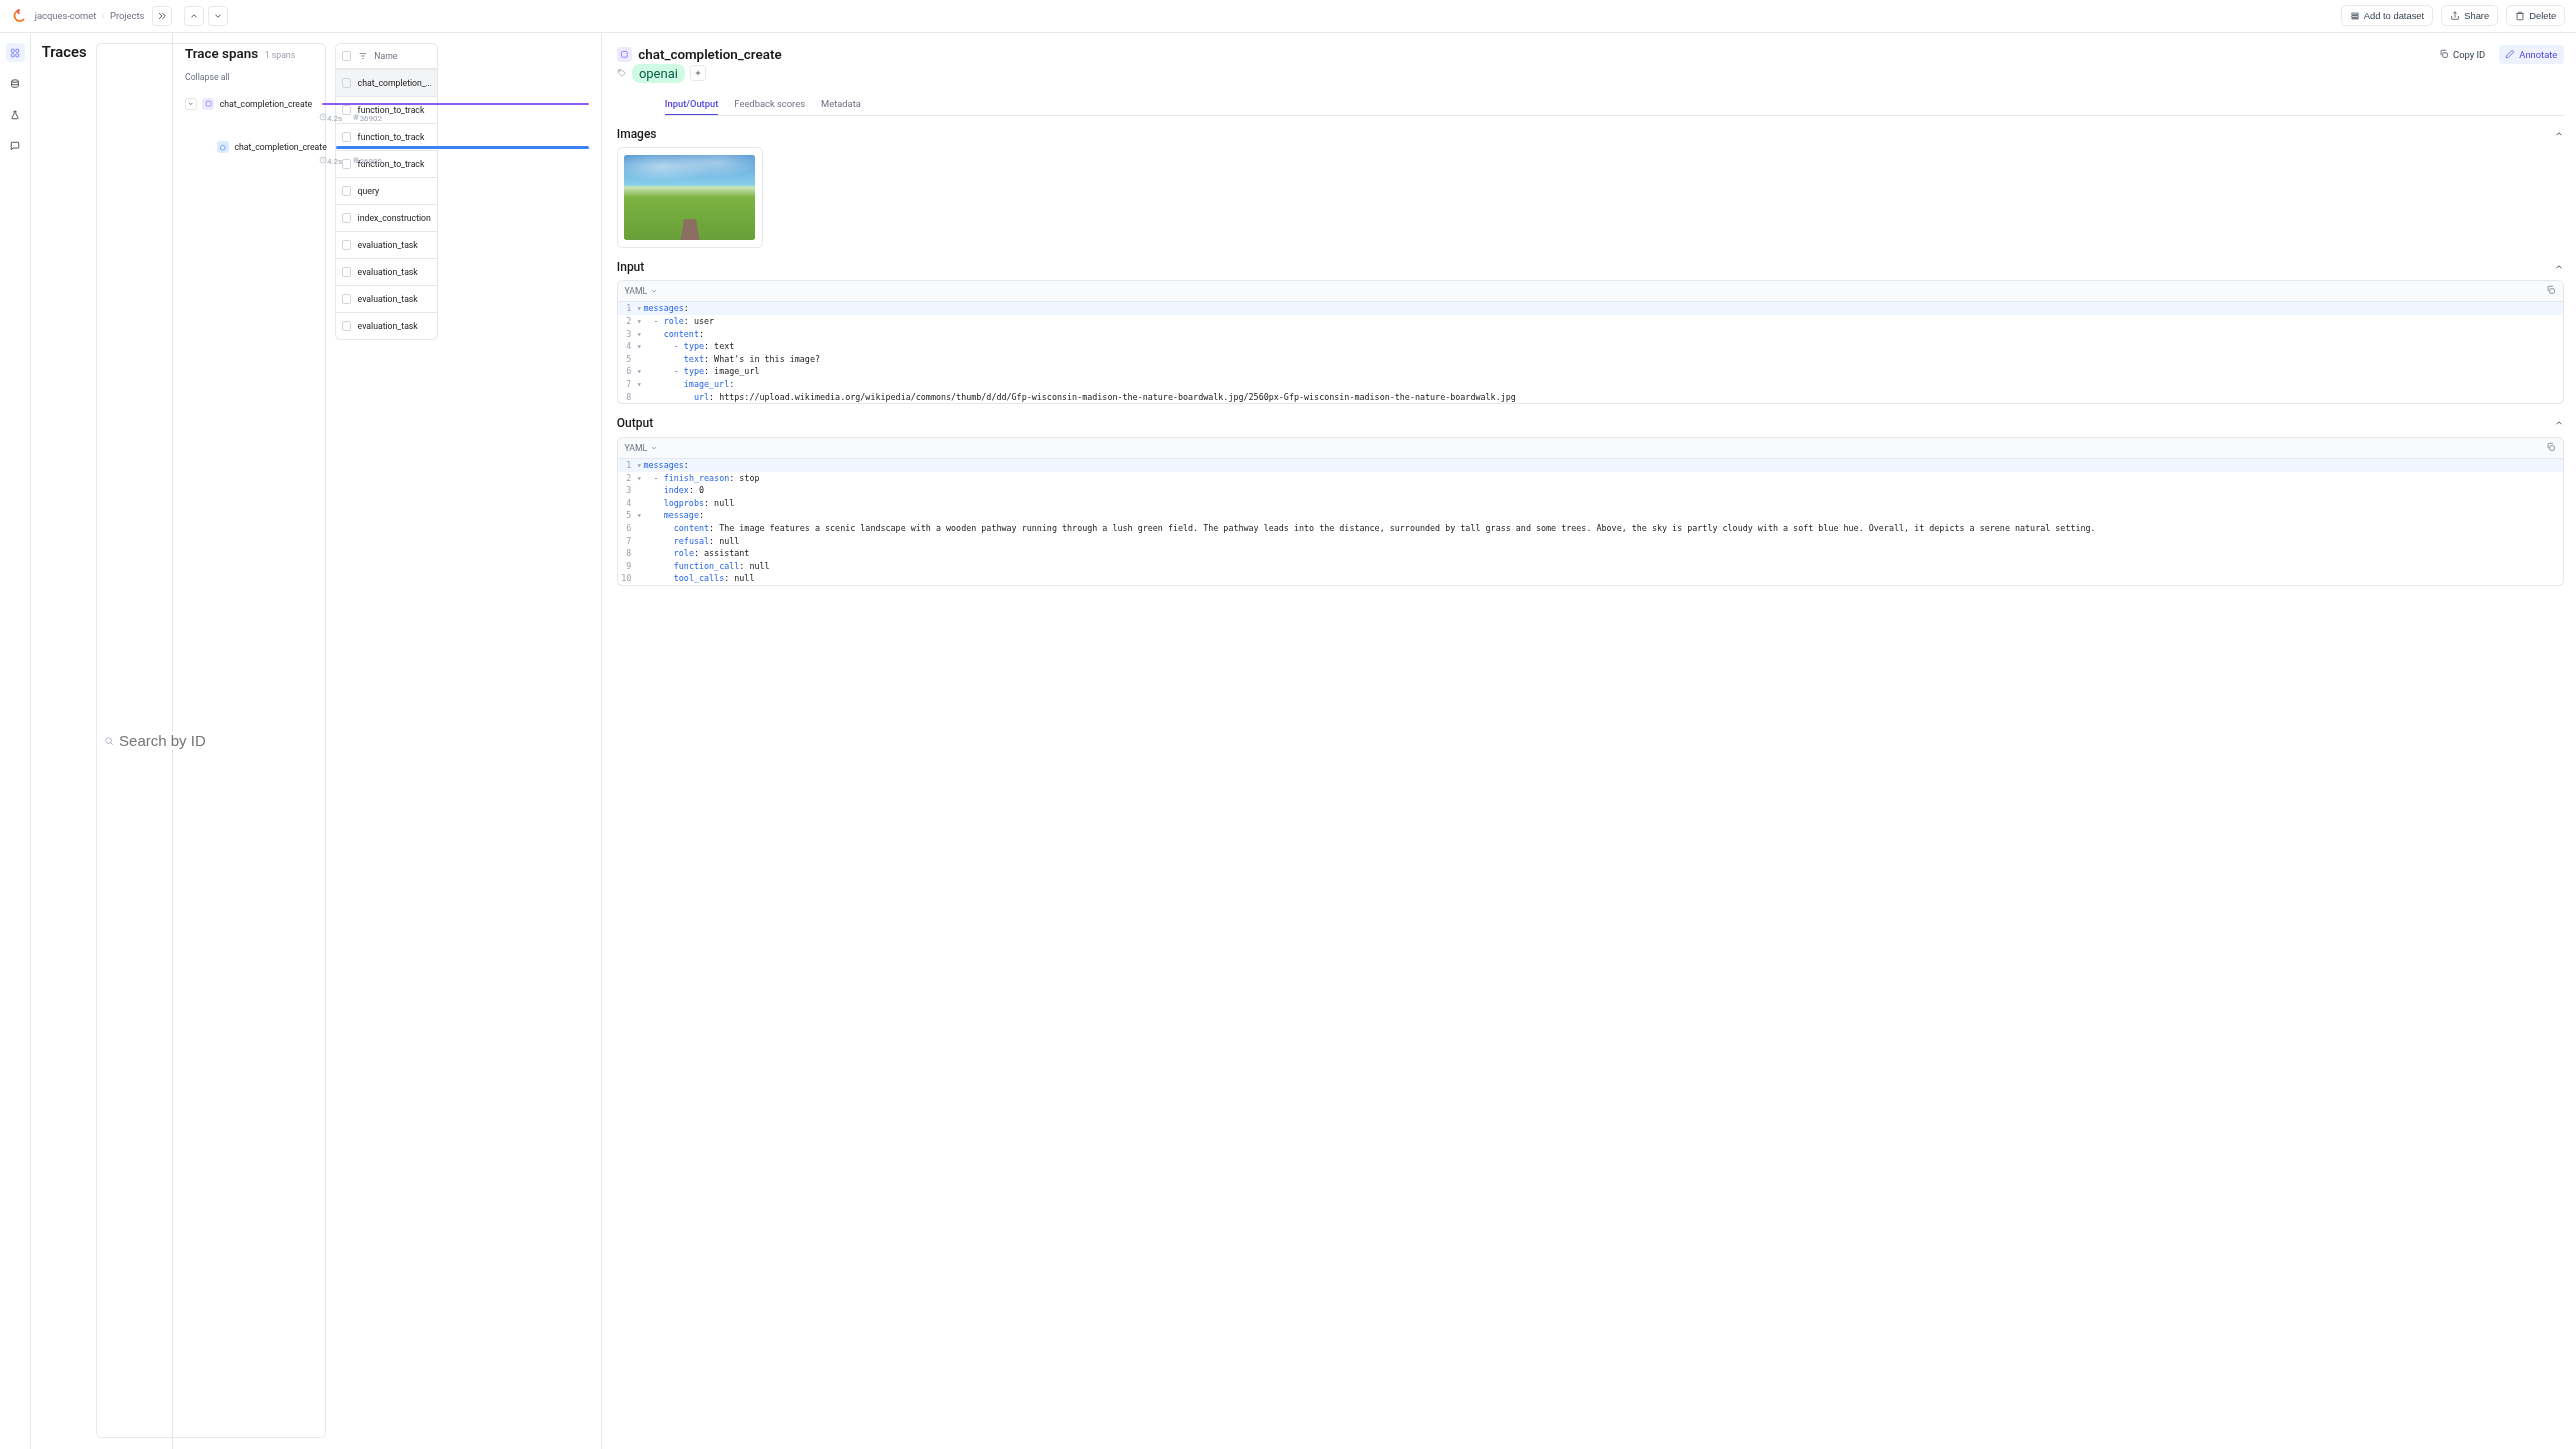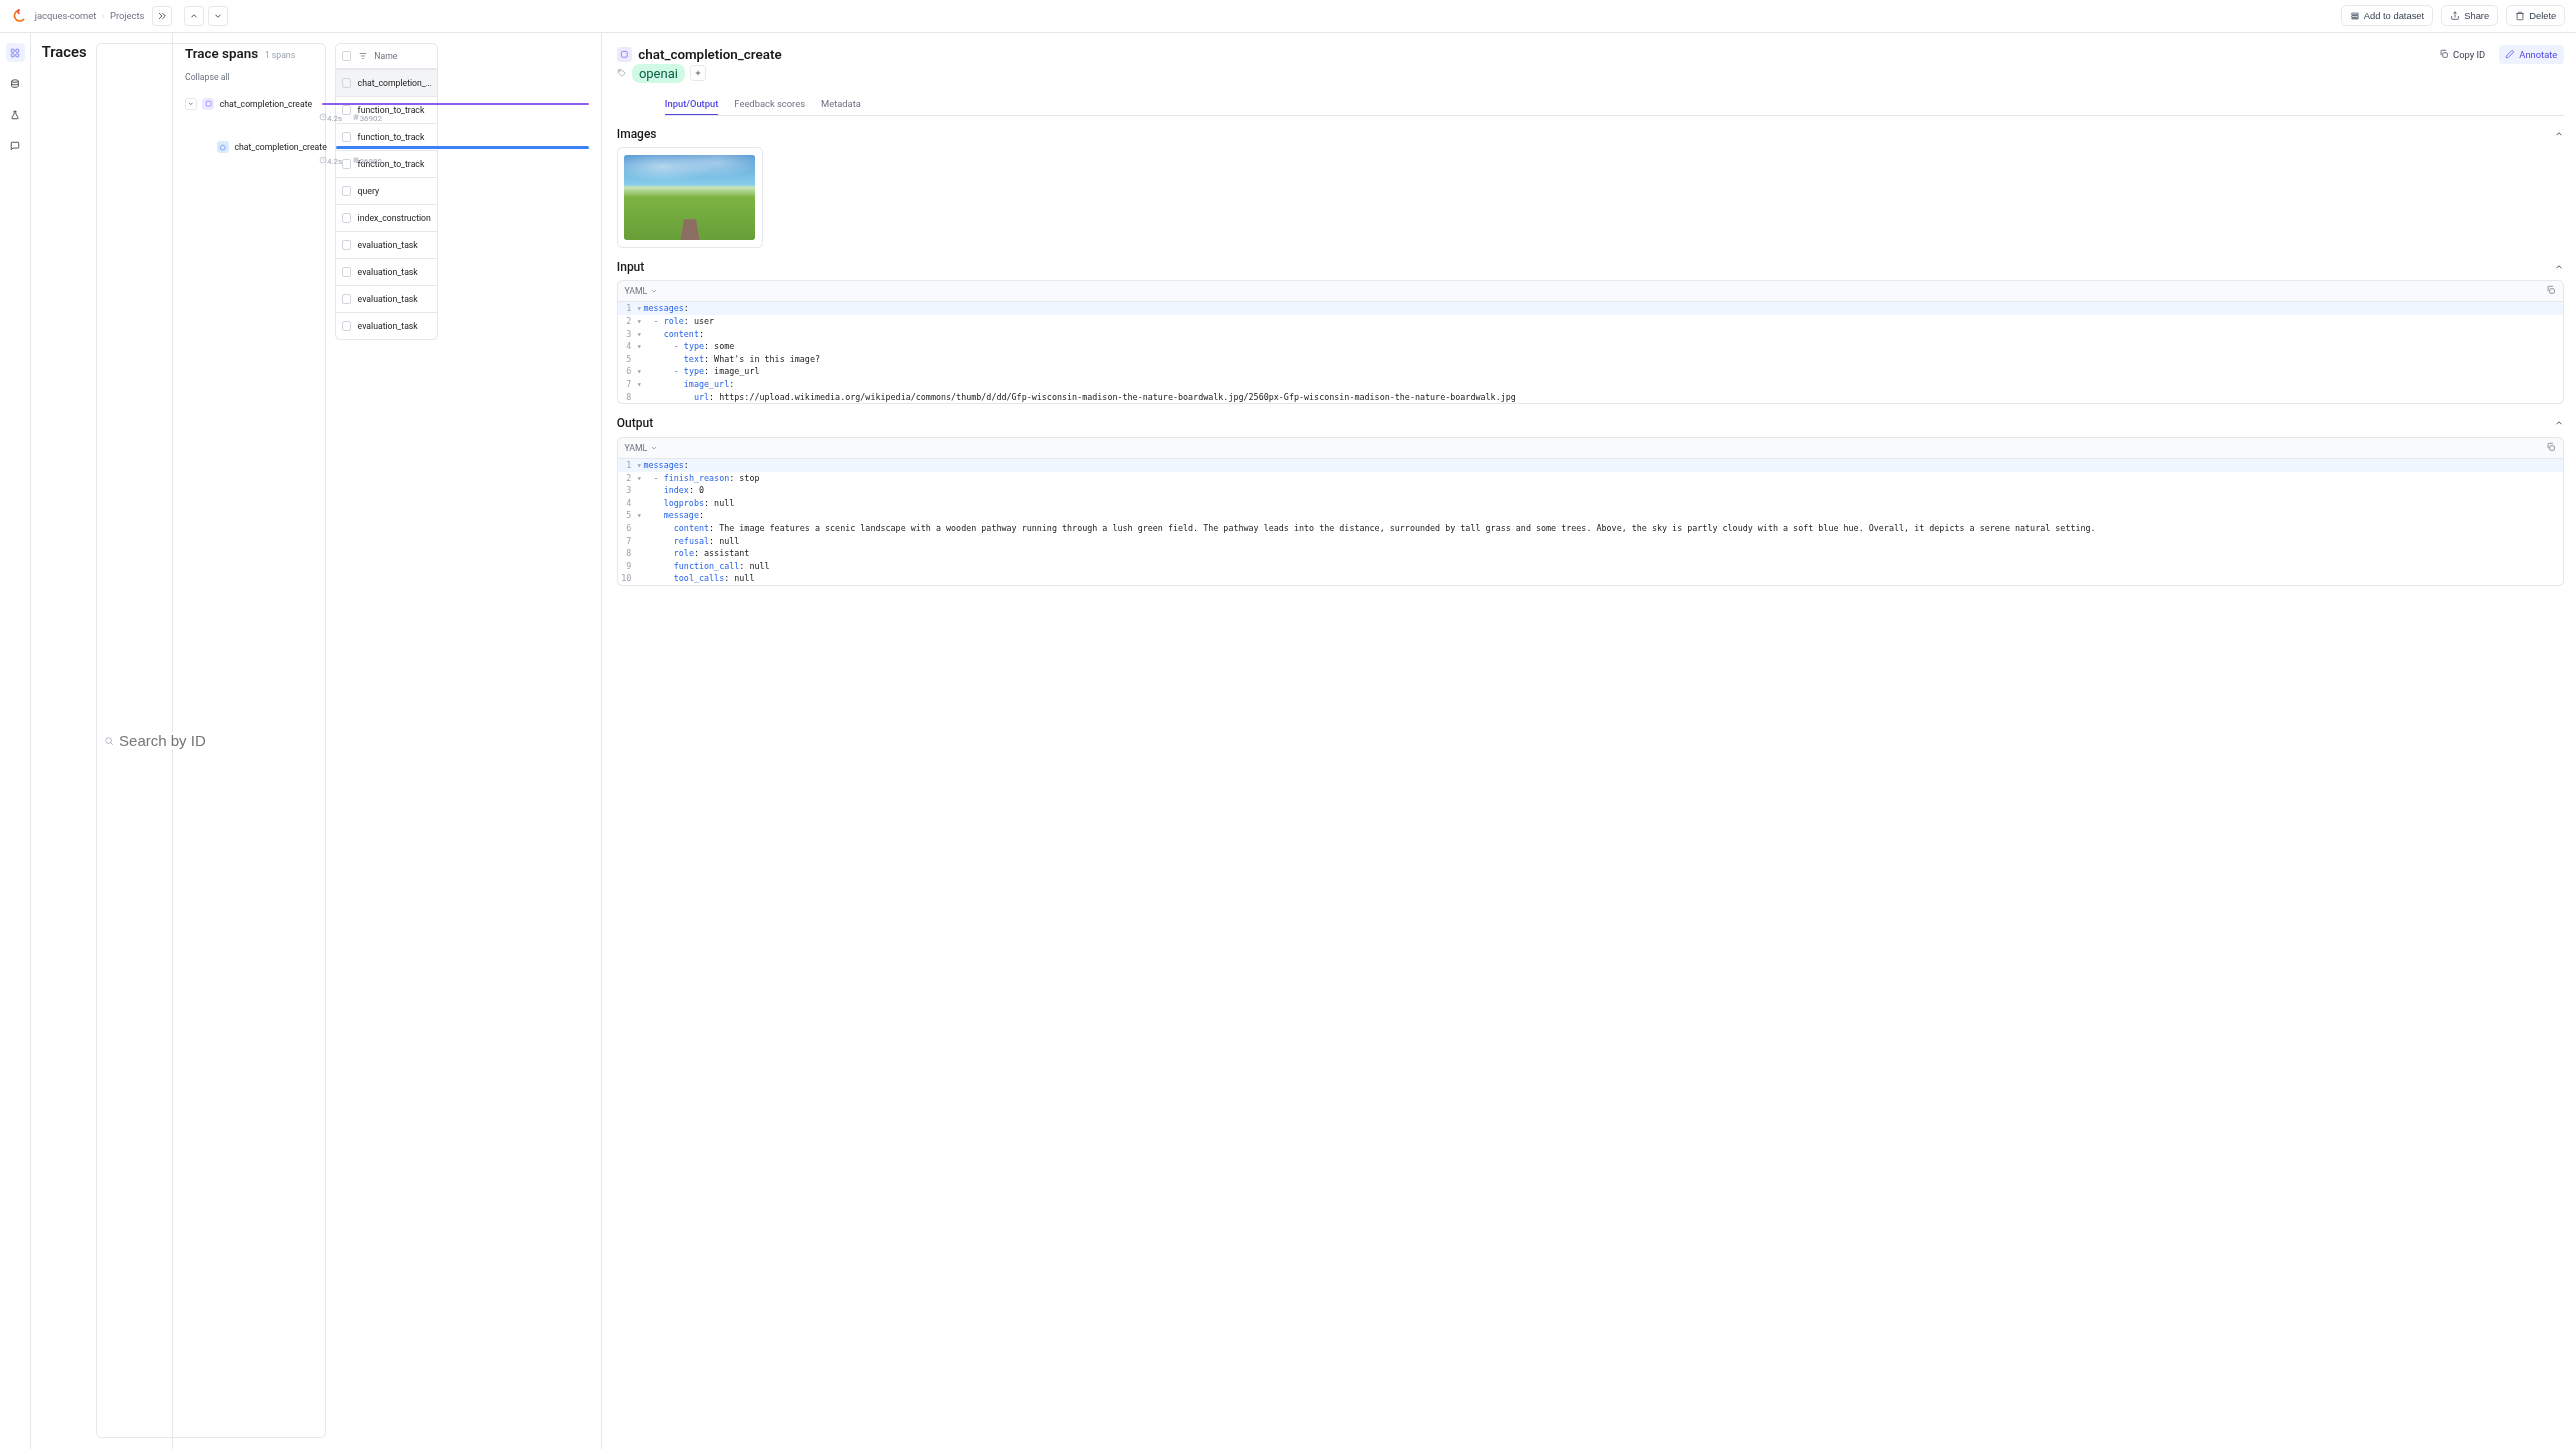--- a/index.html
+++ b/index.html
@@ -378,21 +378,21 @@
               <span class="content"><span class="d">  - </span><span class="k">role</span><span>: user</span></span>
             </div>
           <div class="line">
               <span class="gutter">3</span>
               <span class="caret">▾</span>
               <span class="content"><span>    </span><span class="k">content</span><span>:</span></span>
             </div>
           <div class="line">
               <span class="gutter">4</span>
               <span class="caret">▾</span>
-              <span class="content"><span class="d">      - </span><span class="k">type</span><span>: some</span></span>
+              <span class="content"><span class="d">      - </span><span class="k">type</span><span>: text</span></span>
             </div>
           <div class="line">
               <span class="gutter">5</span>
               <span class="caret"> </span>
               <span class="content"><span>        </span><span class="k">text</span><span>: What's in this image?</span></span>
             </div>
           <div class="line">
               <span class="gutter">6</span>
               <span class="caret">▾</span>
               <span class="content"><span class="d">      - </span><span class="k">type</span><span>: image_url</span></span>

